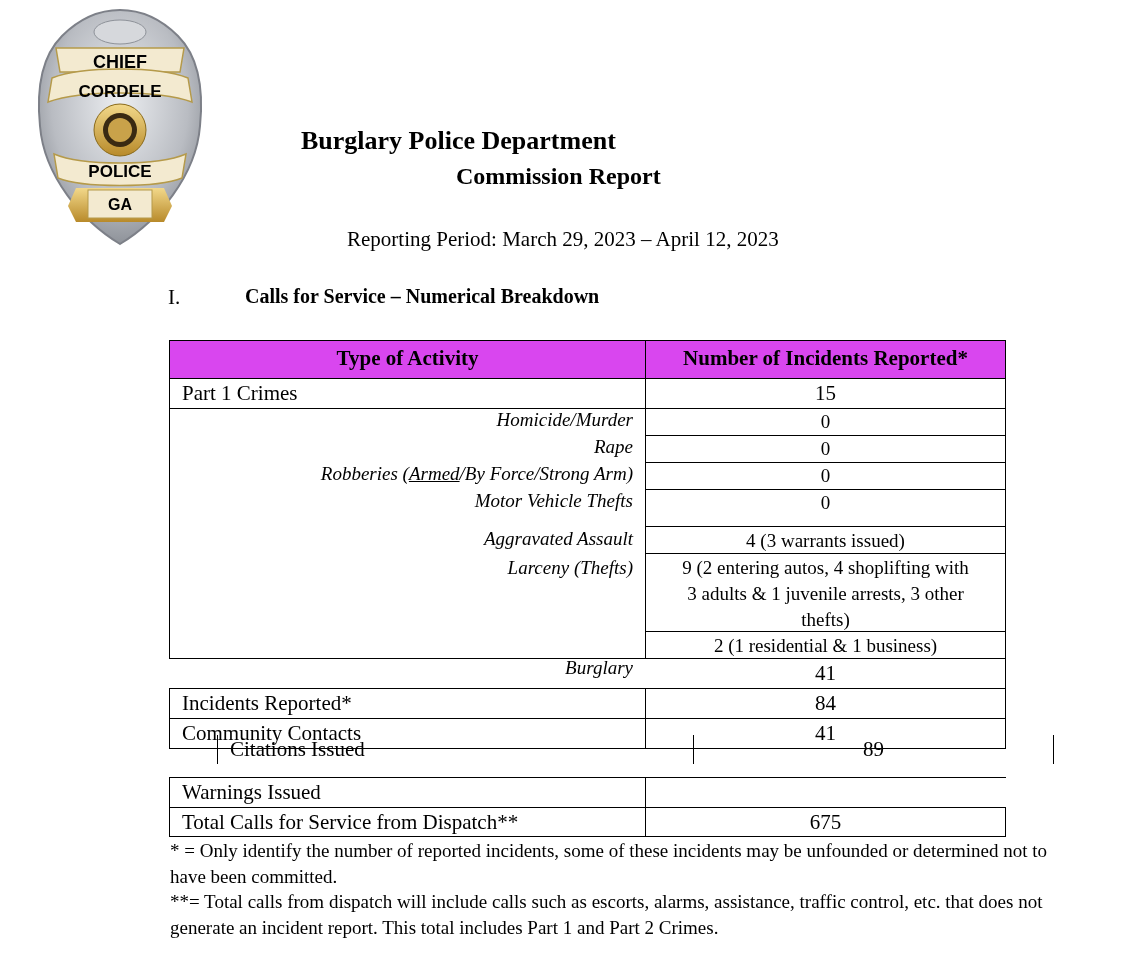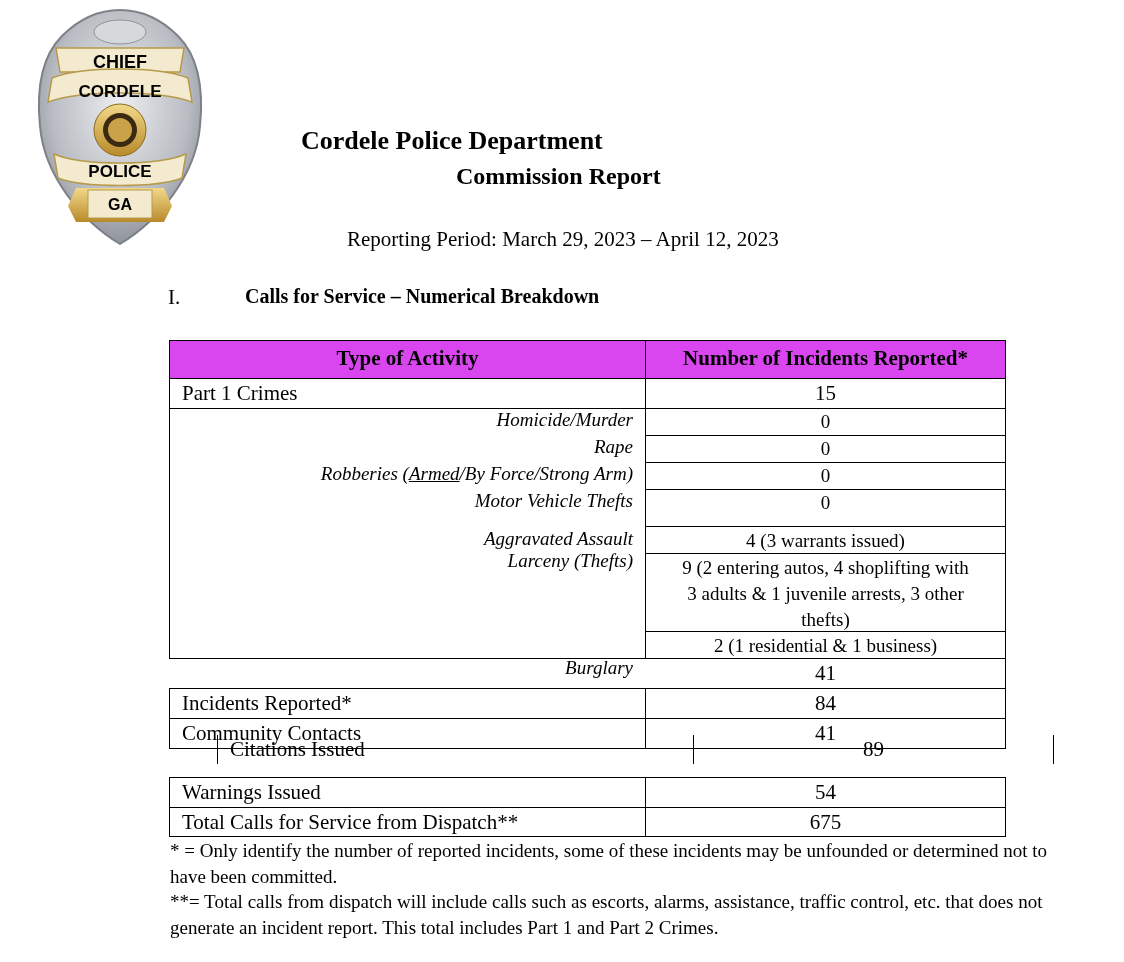--- a/index.html
+++ b/index.html
@@ -54,21 +54,21 @@
     <circle cx="88" cy="124" r="17" fill="#3a2a12"></circle>
     <circle cx="88" cy="124" r="12" fill="#c9a24a"></circle>
     <path d="M22 148 C50 160 126 160 154 148 L150 172 C126 182 50 182 26 172 Z" fill="#f3ead0" stroke="#b59a4a" stroke-width="1.5"></path>
     <text x="88" y="171" text-anchor="middle" font-family="Liberation Sans, sans-serif" font-weight="bold" font-size="17">POLICE</text>
     <path d="M44 182 L132 182 L140 200 L132 216 L44 216 L36 200 Z" fill="url(#gold)"></path>
     <rect x="56" y="184" width="64" height="28" fill="#f3ead0" stroke="#b59a4a"></rect>
     <text x="88" y="204" text-anchor="middle" font-family="Liberation Sans, sans-serif" font-weight="bold" font-size="16">GA</text>
   </svg>
 </div>
 
-<div class="title1">Cordele Police Department</div>
+<div class="title1">Burglary Police Department</div>
 <div class="title2">Commission Report</div>
 <div class="period">Reporting Period: March 29, 2023 – April 12, 2023</div>
 <div class="sec-num">I.</div>
 <div class="sec-title">Calls for Service – Numerical Breakdown</div>
 
 <div class="tbl">
 
   <div class="row hdr" style="top:0;height:39px;">
     <div class="c1">Type of Activity</div>
     <div class="c2">Number of Incidents Reported*</div>
@@ -82,21 +82,21 @@
   </div>
   <div class="hline" style="top:68px;width:837px;"></div>
 
   <div class="row" style="top:69px;height:250px;">
     <div class="c1">
       <div class="sub-label" style="top:0px;">Homicide/Murder</div>
       <div class="sub-label" style="top:27px;">Rape</div>
       <div class="sub-label" style="top:54px;"><span>Robberies (</span><span class="u">Armed</span><span>/By Force/Strong Arm)</span></div>
       <div class="sub-label" style="top:81px;">Motor Vehicle Thefts</div>
       <div class="sub-label" style="top:119px;">Aggravated Assault</div>
-      <div class="sub-label" style="top:141px;text-align:center;">Larceny (Thefts)</div>
+      <div class="sub-label" style="top:148px;text-align:center;">Larceny (Thefts)</div>
       <div class="sub-label" style="top:224px;margin-top:24px;">Burglary</div>
     </div>
     <div class="c2">
       <div class="sub-val" style="position:absolute;top:0;left:0;right:0;height:26px;">0</div>
       <div class="sub-val" style="position:absolute;top:27px;left:0;right:0;height:26px;">0</div>
       <div class="sub-val" style="position:absolute;top:54px;left:0;right:0;height:26px;">0</div>
       <div class="sub-val" style="position:absolute;top:81px;left:0;right:0;height:36px;">0</div>
       <div class="sub-val" style="position:absolute;top:119px;left:0;right:0;height:26px;">4 (3 warrants issued)</div>
       <div style="position:absolute;top:146px;left:0;right:0;">
         <div class="sub-val">9 (2 entering autos, 4 shoplifting with</div>
@@ -129,21 +129,20 @@
     <div class="c2 main-val">41</div>
   </div>
   <div class="hline" style="top:408px;width:837px;"></div>
   <div class="row" style="top:395px;height:29px;margin-left:48px;">
     <div class="c1 main-label">Citations Issued</div>
     <div class="c2 main-val">89</div>
   </div>
   <div class="hline" style="top:437px;width:837px;"></div>
   <div class="row" style="top:438px;height:30px;">
     <div class="c1 main-label">Warnings Issued</div>
-    <div class="c2 main-val">54</div>
   </div>
   <div class="hline" style="top:467px;width:837px;"></div>
   <div class="row" style="top:468px;height:29px;">
     <div class="c1 main-label">Total Calls for Service from Dispatch**</div>
     <div class="c2 main-val">675</div>
   </div>
   <div class="hline" style="top:496px;width:837px;"></div>
 </div>
 
 <div class="notes">

